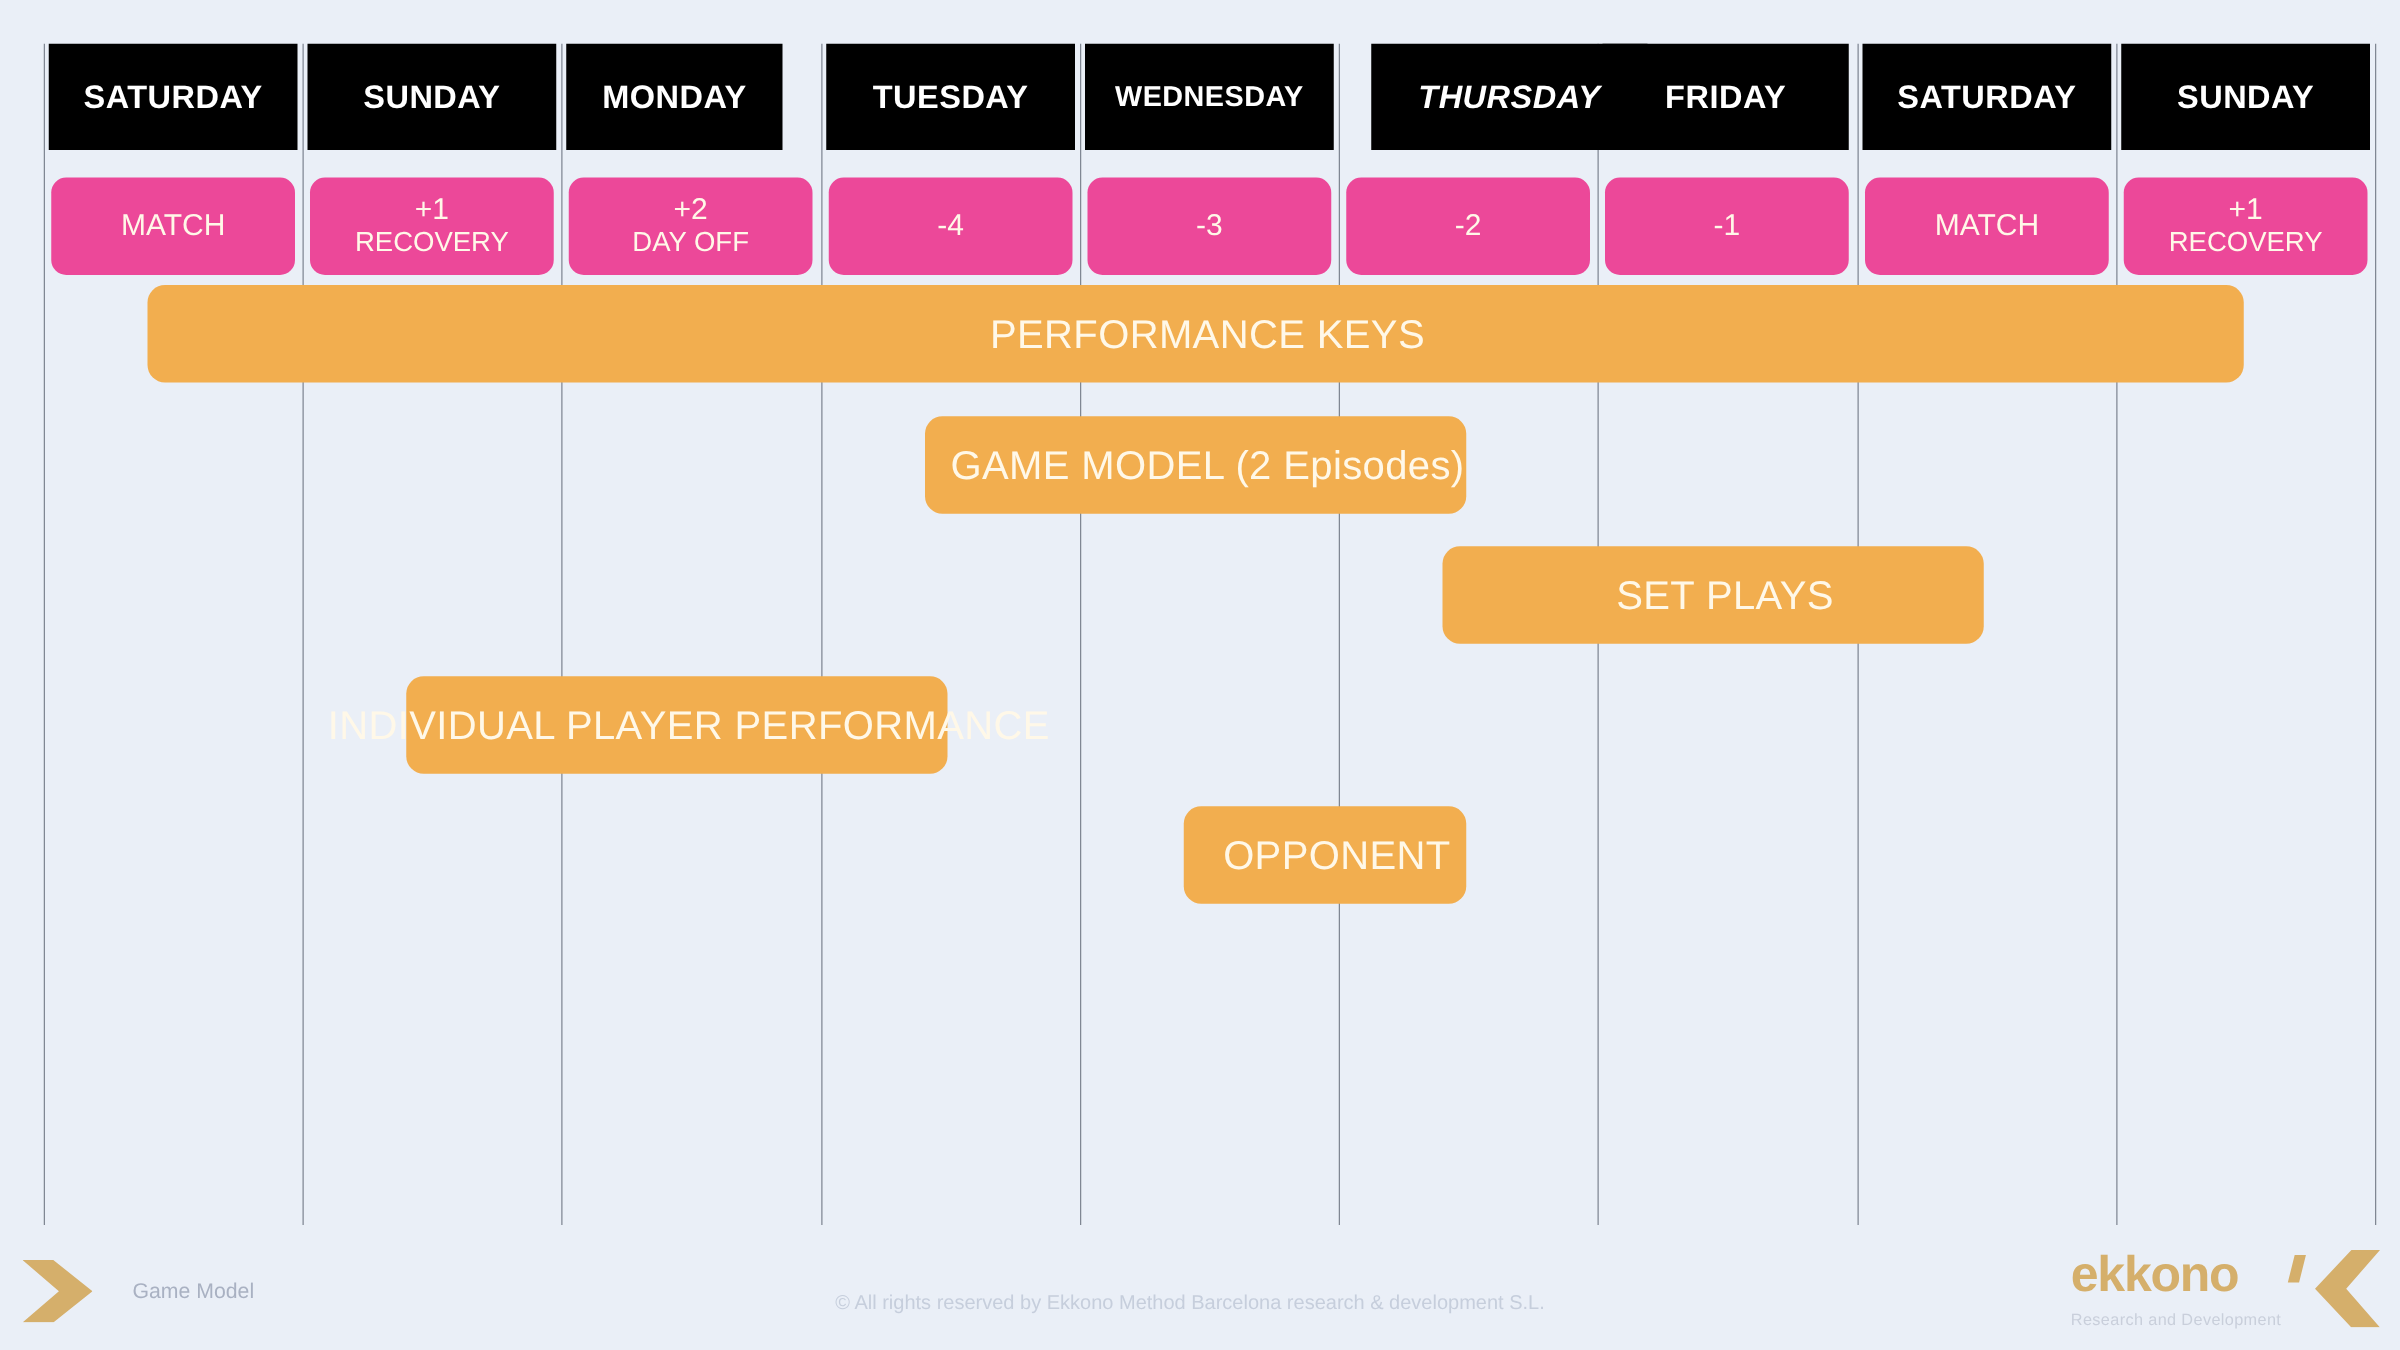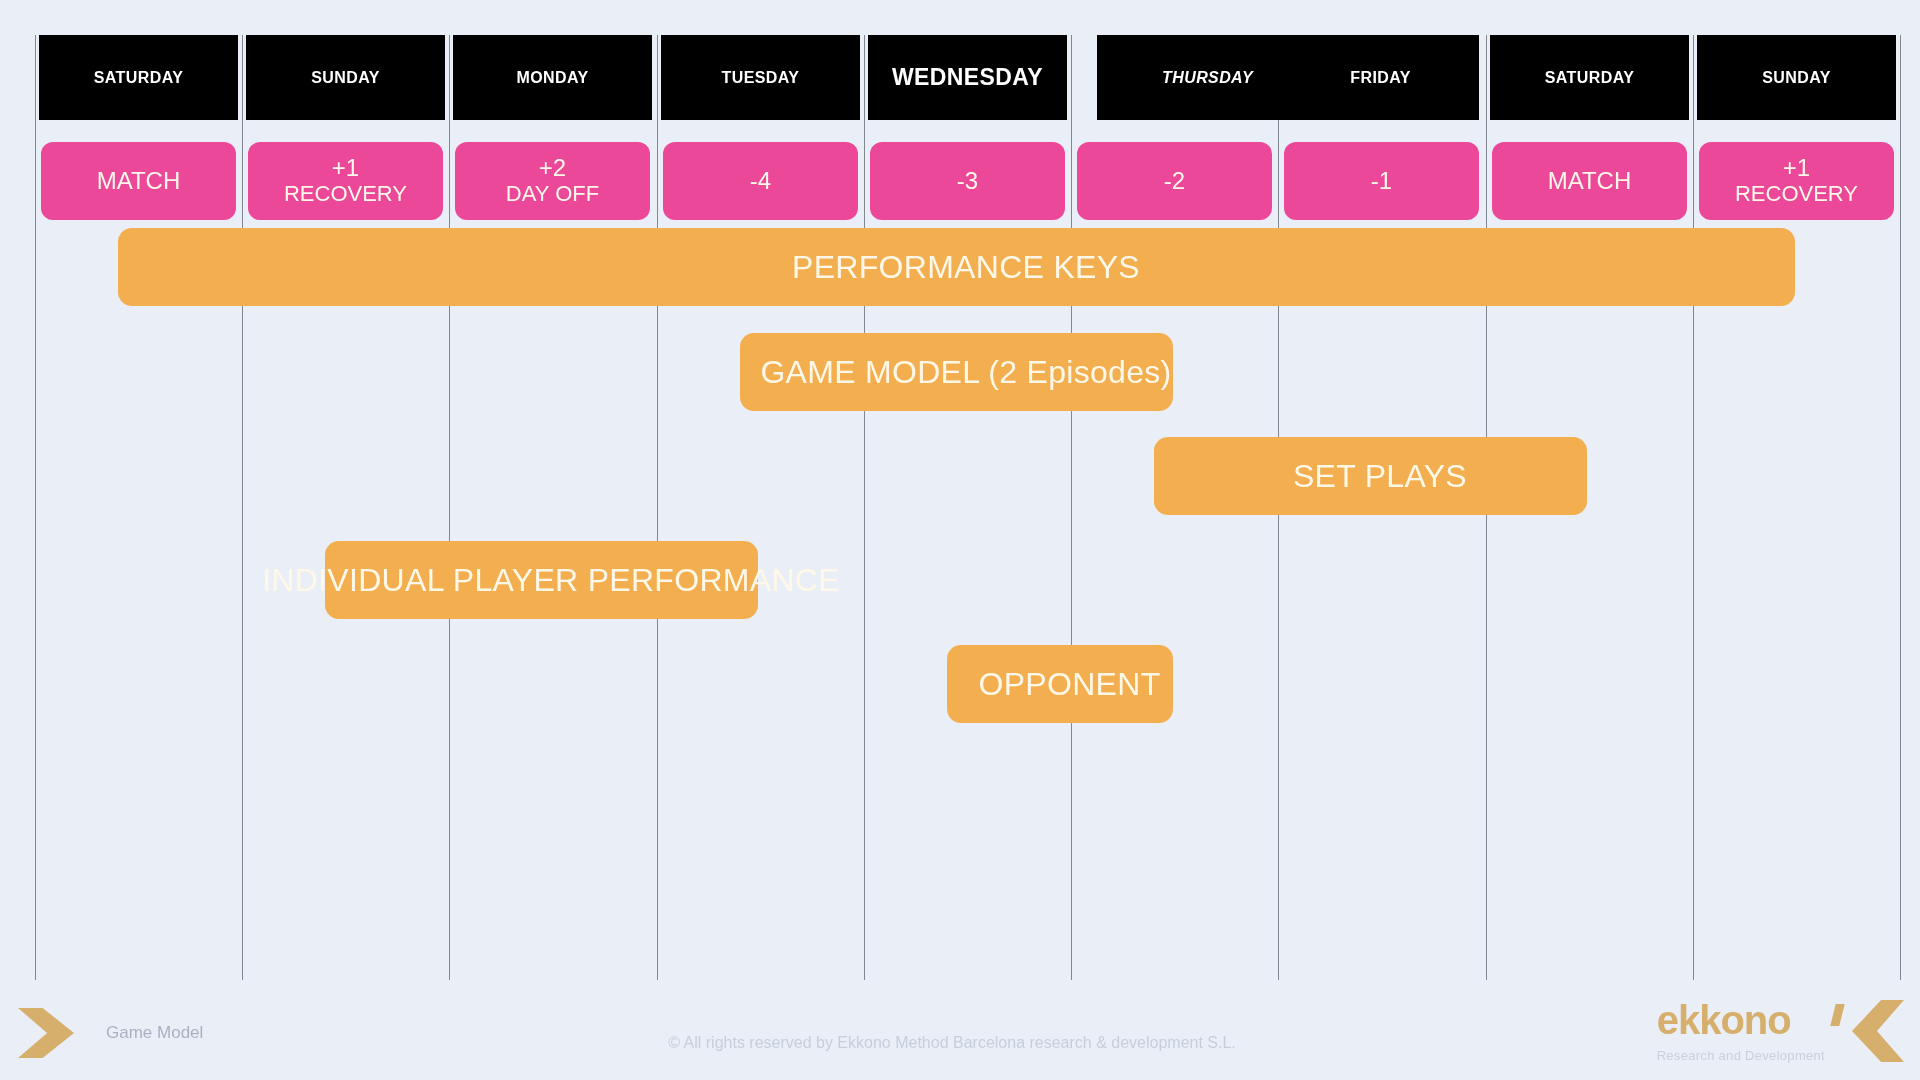--- a/index.html
+++ b/index.html
@@ -22,21 +22,21 @@
     height:945px;
   }
 
   
   .dayhead{
     position:absolute;
     top:35px;height:85px;
     background:#000000;
     color:#ffffff;
     display:flex;align-items:center;justify-content:center;
-    font-size:16px;
+    font-size:26px;
     font-weight:700;
     letter-spacing:.4px;
     white-space:nowrap;
   }
   .dayhead.small{font-size:23px;}
 
   
   .daypill{
     position:absolute;
     top:142px;height:78px;
@@ -111,21 +111,21 @@
       <div class="gridline" style="left: 864px;"></div>
       <div class="gridline" style="left: 1071px;"></div>
       <div class="gridline" style="left: 1278px;"></div>
       <div class="gridline" style="left: 1486px;"></div>
       <div class="gridline" style="left: 1693px;"></div>
       <div class="gridline" style="left: 1900px;"></div>
     </div>
   <div id="dayheaders">
       <div class="dayhead" style="left: 39px; width: 199px;">SATURDAY</div>
       <div class="dayhead" style="left: 246px; width: 199px;">SUNDAY</div>
-      <div class="dayhead" style="left: 453px; width: 199px;">MONDAY</div>
+      <div class="dayhead" style="left: 453px; width: 173px;">MONDAY</div>
       <div class="dayhead" style="left: 661px; width: 199px;">TUESDAY</div>
       <div class="dayhead small" style="left: 868px; width: 199px;">WEDNESDAY</div>
       <div class="dayhead" style="left: 1097px; width: 221px; font-style: italic;">THURSDAY</div>
       <div class="dayhead" style="left: 1282px; width: 197px;">FRIDAY</div>
       <div class="dayhead" style="left: 1490px; width: 199px;">SATURDAY</div>
       <div class="dayhead" style="left: 1697px; width: 199px;">SUNDAY</div>
     </div>
   <div id="daypills">
       <div class="daypill" style="left: 41px; width: 195px;">
         <span>MATCH</span>

